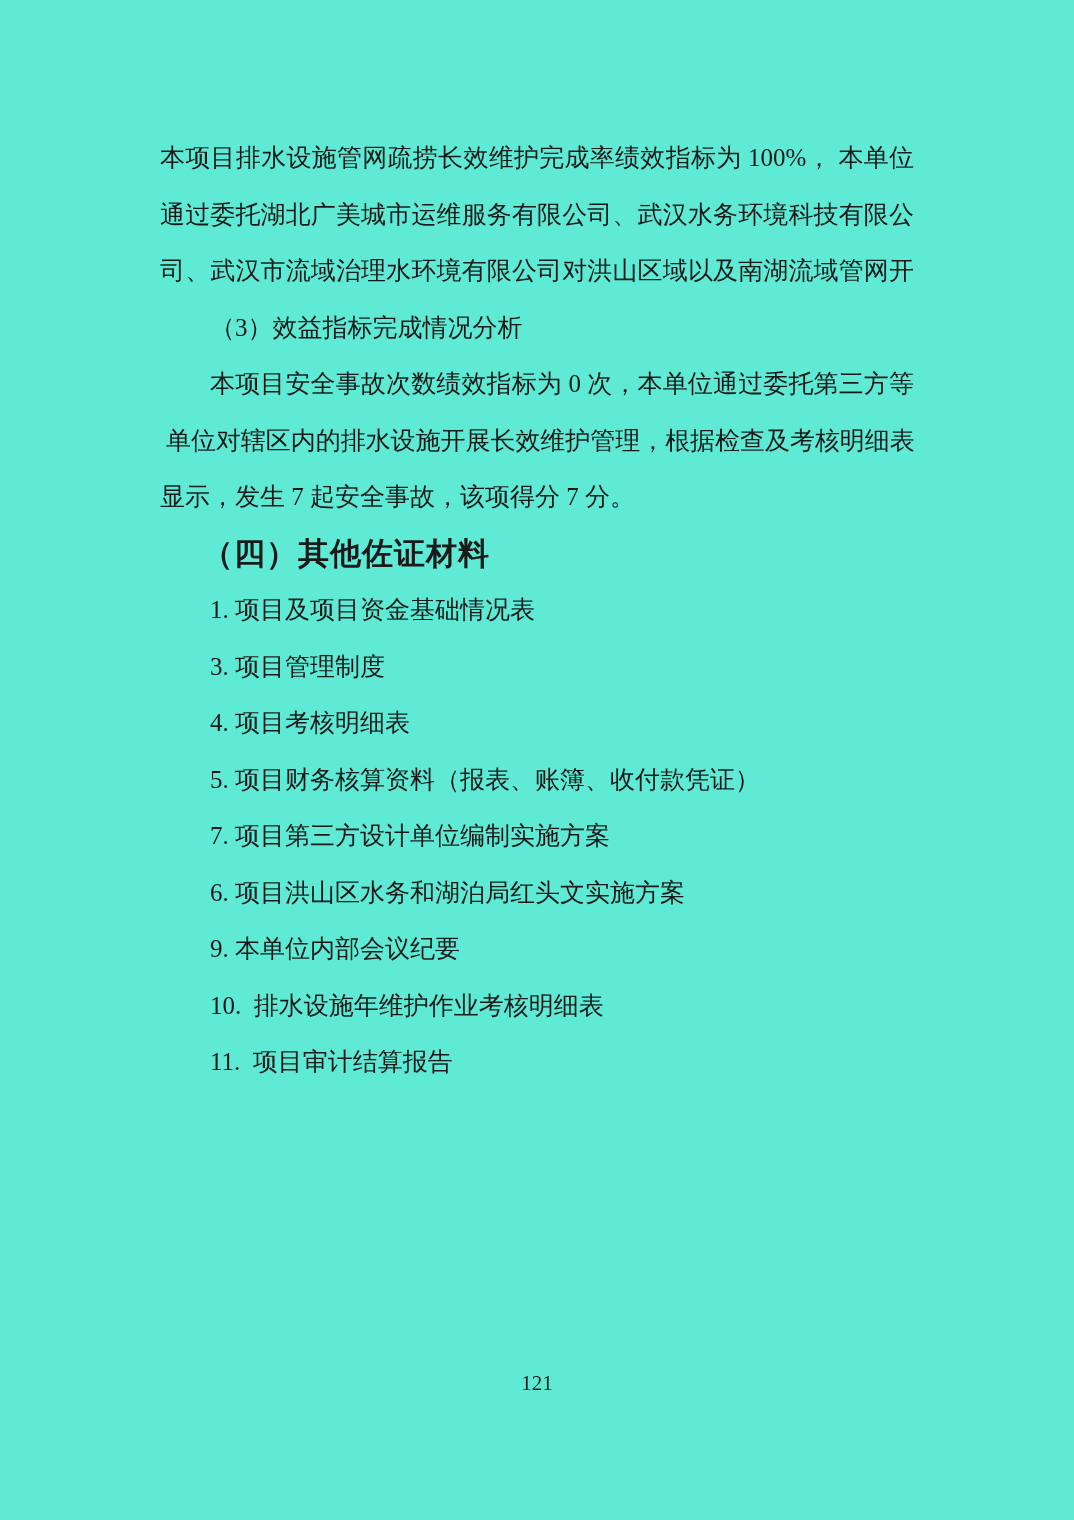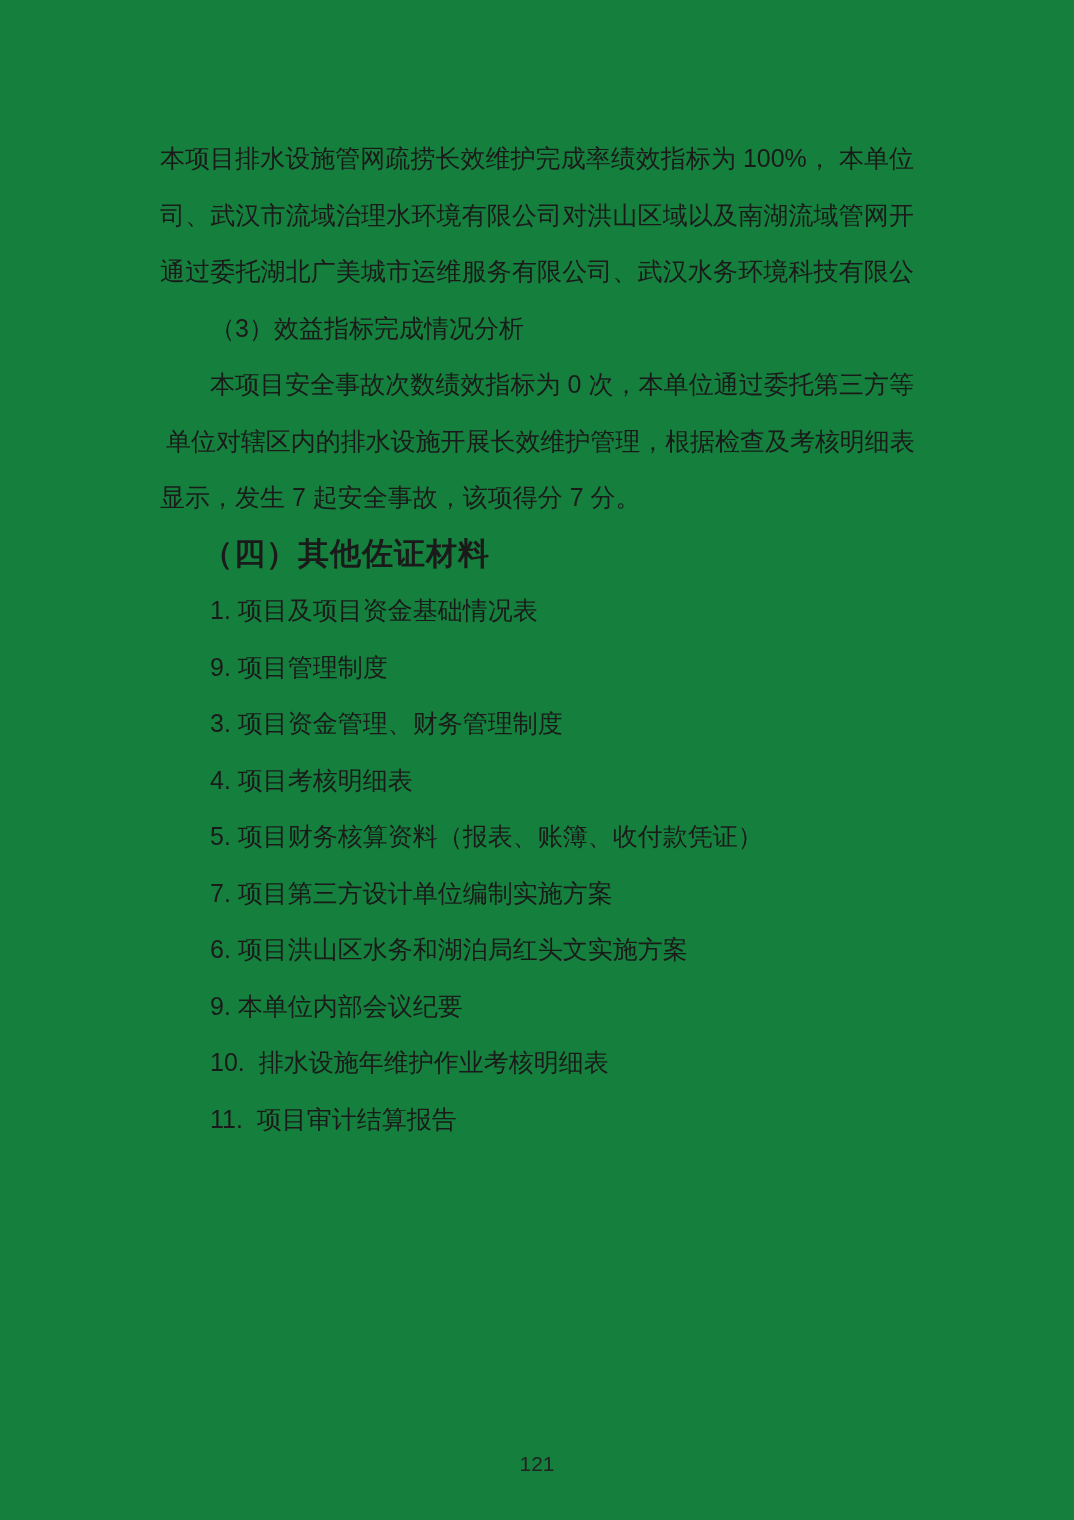--- a/index.html
+++ b/index.html
@@ -4,23 +4,23 @@
 <style>
   html, body {
     margin: 0;
     padding: 0;
     background: #ffffff;
   }
   .page {
     position: relative;
     width: 1074px;
     height: 1520px;
-    background: #15803d;
+    background: #5eead4;
     color: #1a1a1a;
-    font-family: Liberation Sans, sans-serif;
+    font-family: Liberation Serif, serif;
     overflow: hidden;
   }
   .content {
     position: absolute;
     left: 160px;
     top: 130px;
     width: 754px;
   }
   .line {
     font-size: 25px;
@@ -42,49 +42,48 @@
   }
   .heading4 {
     font-size: 31px;
     font-weight: bold;
     text-indent: 42px;
     letter-spacing: 1px;
   }
   .page-number {
     position: absolute;
     left: 0;
-    top: 1449px;
+    top: 1368px;
     width: 100%;
     text-align: center;
     font-size: 21px;
     line-height: 30px;
     color: #222;
   }
 </style>
 </head>
 <body>
 
 <div class="page">
   <div class="content">
 
     <div class="line justify">本项目排水设施管网疏捞长效维护完成率绩效指标为 100%， 本单位</div>
+    <div class="line justify">通过委托湖北广美城市运维服务有限公司、武汉水务环境科技有限公</div>
     <div class="line justify">司、武汉市流域治理水环境有限公司对洪山区域以及南湖流域管网开</div>
-    <div class="line justify">通过委托湖北广美城市运维服务有限公司、武汉水务环境科技有限公</div>
 
     <div class="line indent2">（3）效益指标完成情况分析</div>
 
     <div class="line justify indent2">本项目安全事故次数绩效指标为 0 次，本单位通过委托第三方等</div>
     <div class="line justify condensed">单位对辖区内的排水设施开展长效维护管理，根据检查及考核明细表</div>
     <div class="line">显示，发生 7 起安全事故，该项得分 7 分。</div>
 
     <div class="line heading4">（四）其他佐证材料</div>
 
     <div class="line indent2">1. 项目及项目资金基础情况表</div>
-    <div class="line indent2">9. 项目管理制度</div>
-    <div class="line indent2">3. 项目资金管理、财务管理制度</div>
+    <div class="line indent2">3. 项目管理制度</div>
     <div class="line indent2">4. 项目考核明细表</div>
     <div class="line indent2">5. 项目财务核算资料（报表、账簿、收付款凭证）</div>
     <div class="line indent2">7. 项目第三方设计单位编制实施方案</div>
     <div class="line indent2">6. 项目洪山区水务和湖泊局红头文实施方案</div>
     <div class="line indent2">9. 本单位内部会议纪要</div>
     <div class="line indent2">10.&nbsp; 排水设施年维护作业考核明细表</div>
     <div class="line indent2">11.&nbsp; 项目审计结算报告</div>
 
   </div>
 

